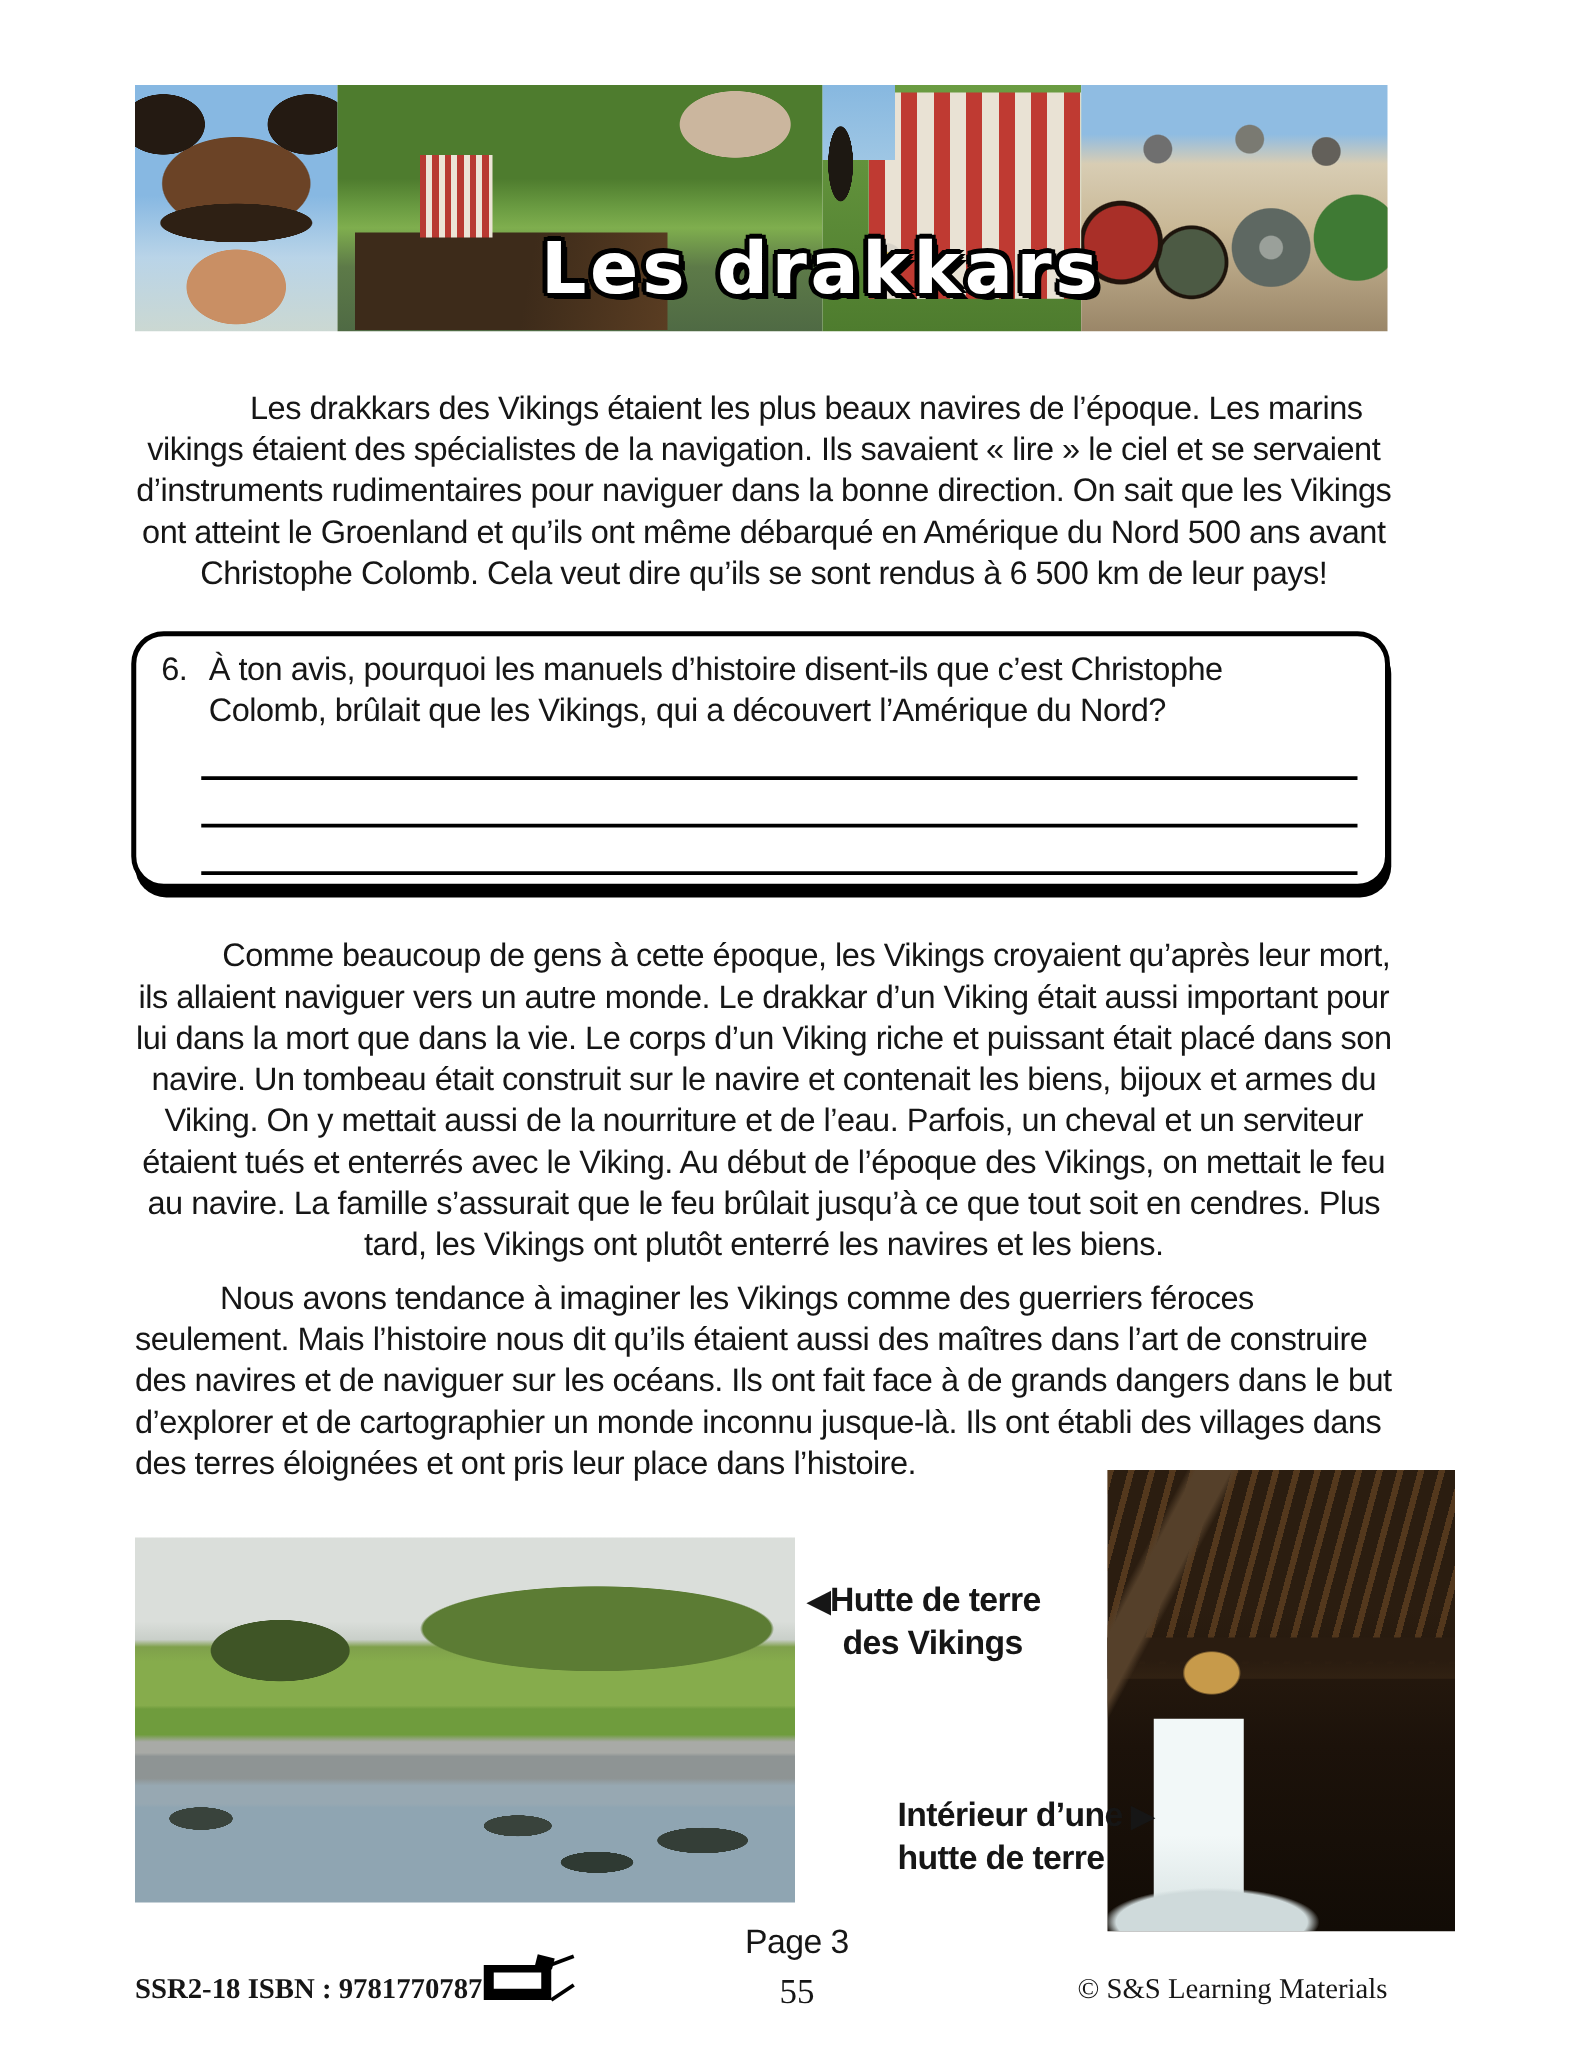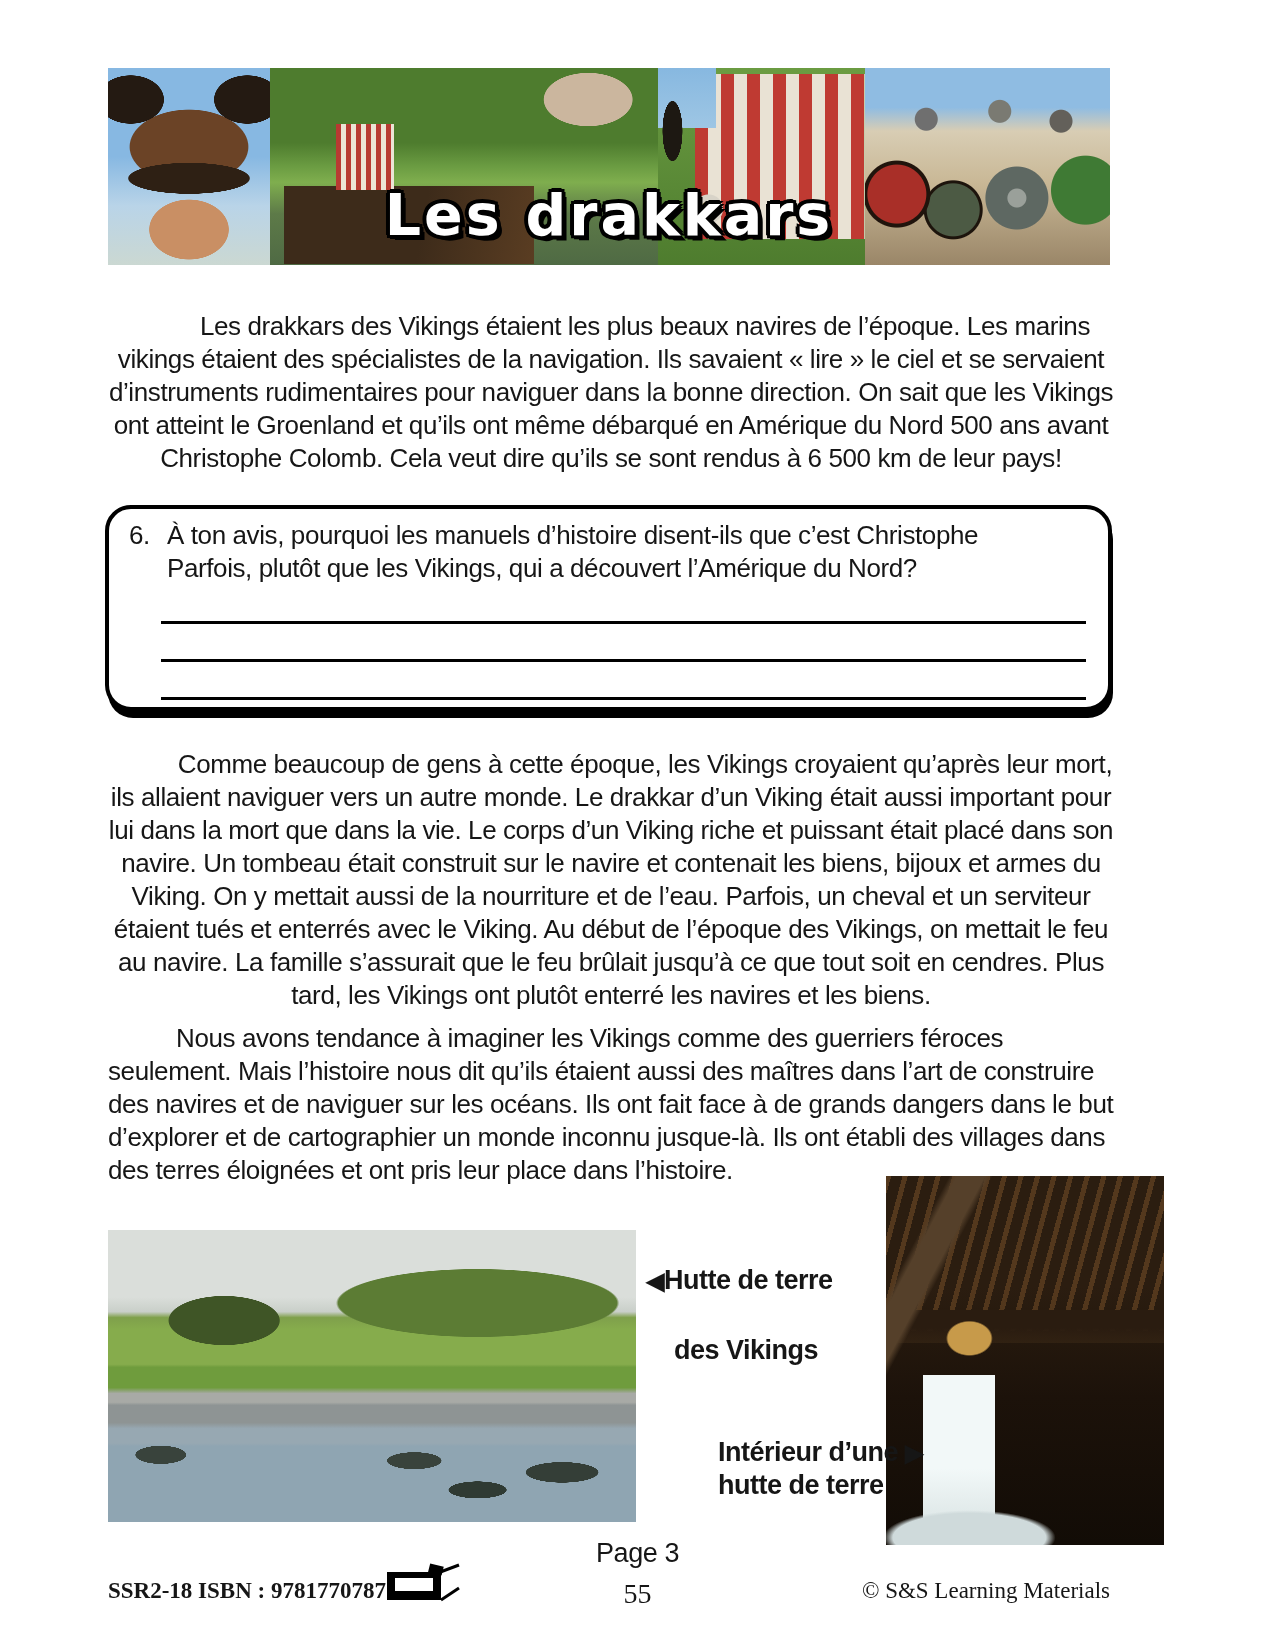--- a/index.html
+++ b/index.html
@@ -67,20 +67,21 @@
     text-align:center;
     font-family:"DejaVu Sans",sans-serif;
     font-weight:bold;
     font-size:57px;
     letter-spacing:3px;
     color:#ffffff;
     text-shadow:
       4px 0 0 #000,-4px 0 0 #000,0 4px 0 #000,0 -4px 0 #000,
       3px 3px 0 #000,-3px 3px 0 #000,3px -3px 0 #000,-3px -3px 0 #000,
       5px 5px 0 #000;
+    padding-left: 48px;
   }
   
   .para{
     position:absolute;left:108px;width:1006px;
     font-size:26px;line-height:33px;letter-spacing:-0.4px;
     text-indent:68px;
     text-align:center;
   }
   .p1{top:284px;}
   .p2{top:722px;}
@@ -135,21 +136,21 @@
       linear-gradient(#2b1d10 0 30%, #1c120a 60%, #120c06 100%);
     background-size:100% 100%, 26% 46%, 100% 100%, 100% 60%, 100% 9%, 100% 42%, 100% 100%;
     background-position:0 0, 18% 100%, 0 0, 0 0, 0 40%, 0 0, 0 0;
     background-repeat:no-repeat;
   }
   .caption{
     position:absolute;
     font-weight:bold;font-size:27px;line-height:32px;letter-spacing:-0.5px;
   }
   .cap1{left:646px;top:1264px;}
-  .cap1 .l2{margin-left:28px;margin-top:37px;}
+  .cap1 .l2{margin-left:28px;}
   .cap2{left:718px;top:1436px;}
   .cap-arrow{font-size:24px;}
   
   .page-label{
     position:absolute;left:0;top:1538px;width:1275px;text-align:center;
     font-size:27px;letter-spacing:-0.4px;
   }
   .footer-left{
     position:absolute;left:108px;top:1578px;
     font-family:"Liberation Serif",serif;font-weight:bold;font-size:23px;
@@ -175,21 +176,21 @@
     <div class="photo photo3"></div>
     <div class="photo photo4"></div>
   </div>
   <div class="banner-title">Les drakkars</div>
 
   <p class="para p1">Les drakkars des Vikings étaient les plus beaux navires de l’époque. Les marins vikings étaient des spécialistes de la navigation. Ils savaient « lire » le ciel et se servaient d’instruments rudimentaires pour naviguer dans la bonne direction. On sait que les Vikings ont atteint le Groenland et qu’ils ont même débarqué en Amérique du Nord 500 ans avant Christophe Colomb. Cela veut dire qu’ils se sont rendus à 6 500 km de leur pays!</p>
 
   <div class="qbox">
     <div class="qrow">
       <span class="qnum">6.</span>
-      <span class="qtext">À ton avis, pourquoi les manuels d’histoire disent-ils que c’est Christophe Parfois, plutôt que les Vikings, qui a découvert l’Amérique du Nord?</span>
+      <span class="qtext">À ton avis, pourquoi les manuels d’histoire disent-ils que c’est Christophe Colomb, brûlait que les Vikings, qui a découvert l’Amérique du Nord?</span>
     </div>
     <div class="answer-line al1"></div>
     <div class="answer-line al2"></div>
     <div class="answer-line al3"></div>
   </div>
 
   <p class="para p2">Comme beaucoup de gens à cette époque, les Vikings croyaient qu’après leur mort, ils allaient naviguer vers un autre monde. Le drakkar d’un Viking était aussi important pour lui dans la mort que dans la vie. Le corps d’un Viking riche et puissant était placé dans son navire. Un tombeau était construit sur le navire et contenait les biens, bijoux et armes du Viking. On y mettait aussi de la nourriture et de l’eau. Parfois, un cheval et un serviteur étaient tués et enterrés avec le Viking. Au début de l’époque des Vikings, on mettait le feu au navire. La famille s’assurait que le feu brûlait jusqu’à ce que tout soit en cendres. Plus tard, les Vikings ont plutôt enterré les navires et les biens.</p>
 
   <div class="p3wrap">
     <div class="spacer-a"></div>

